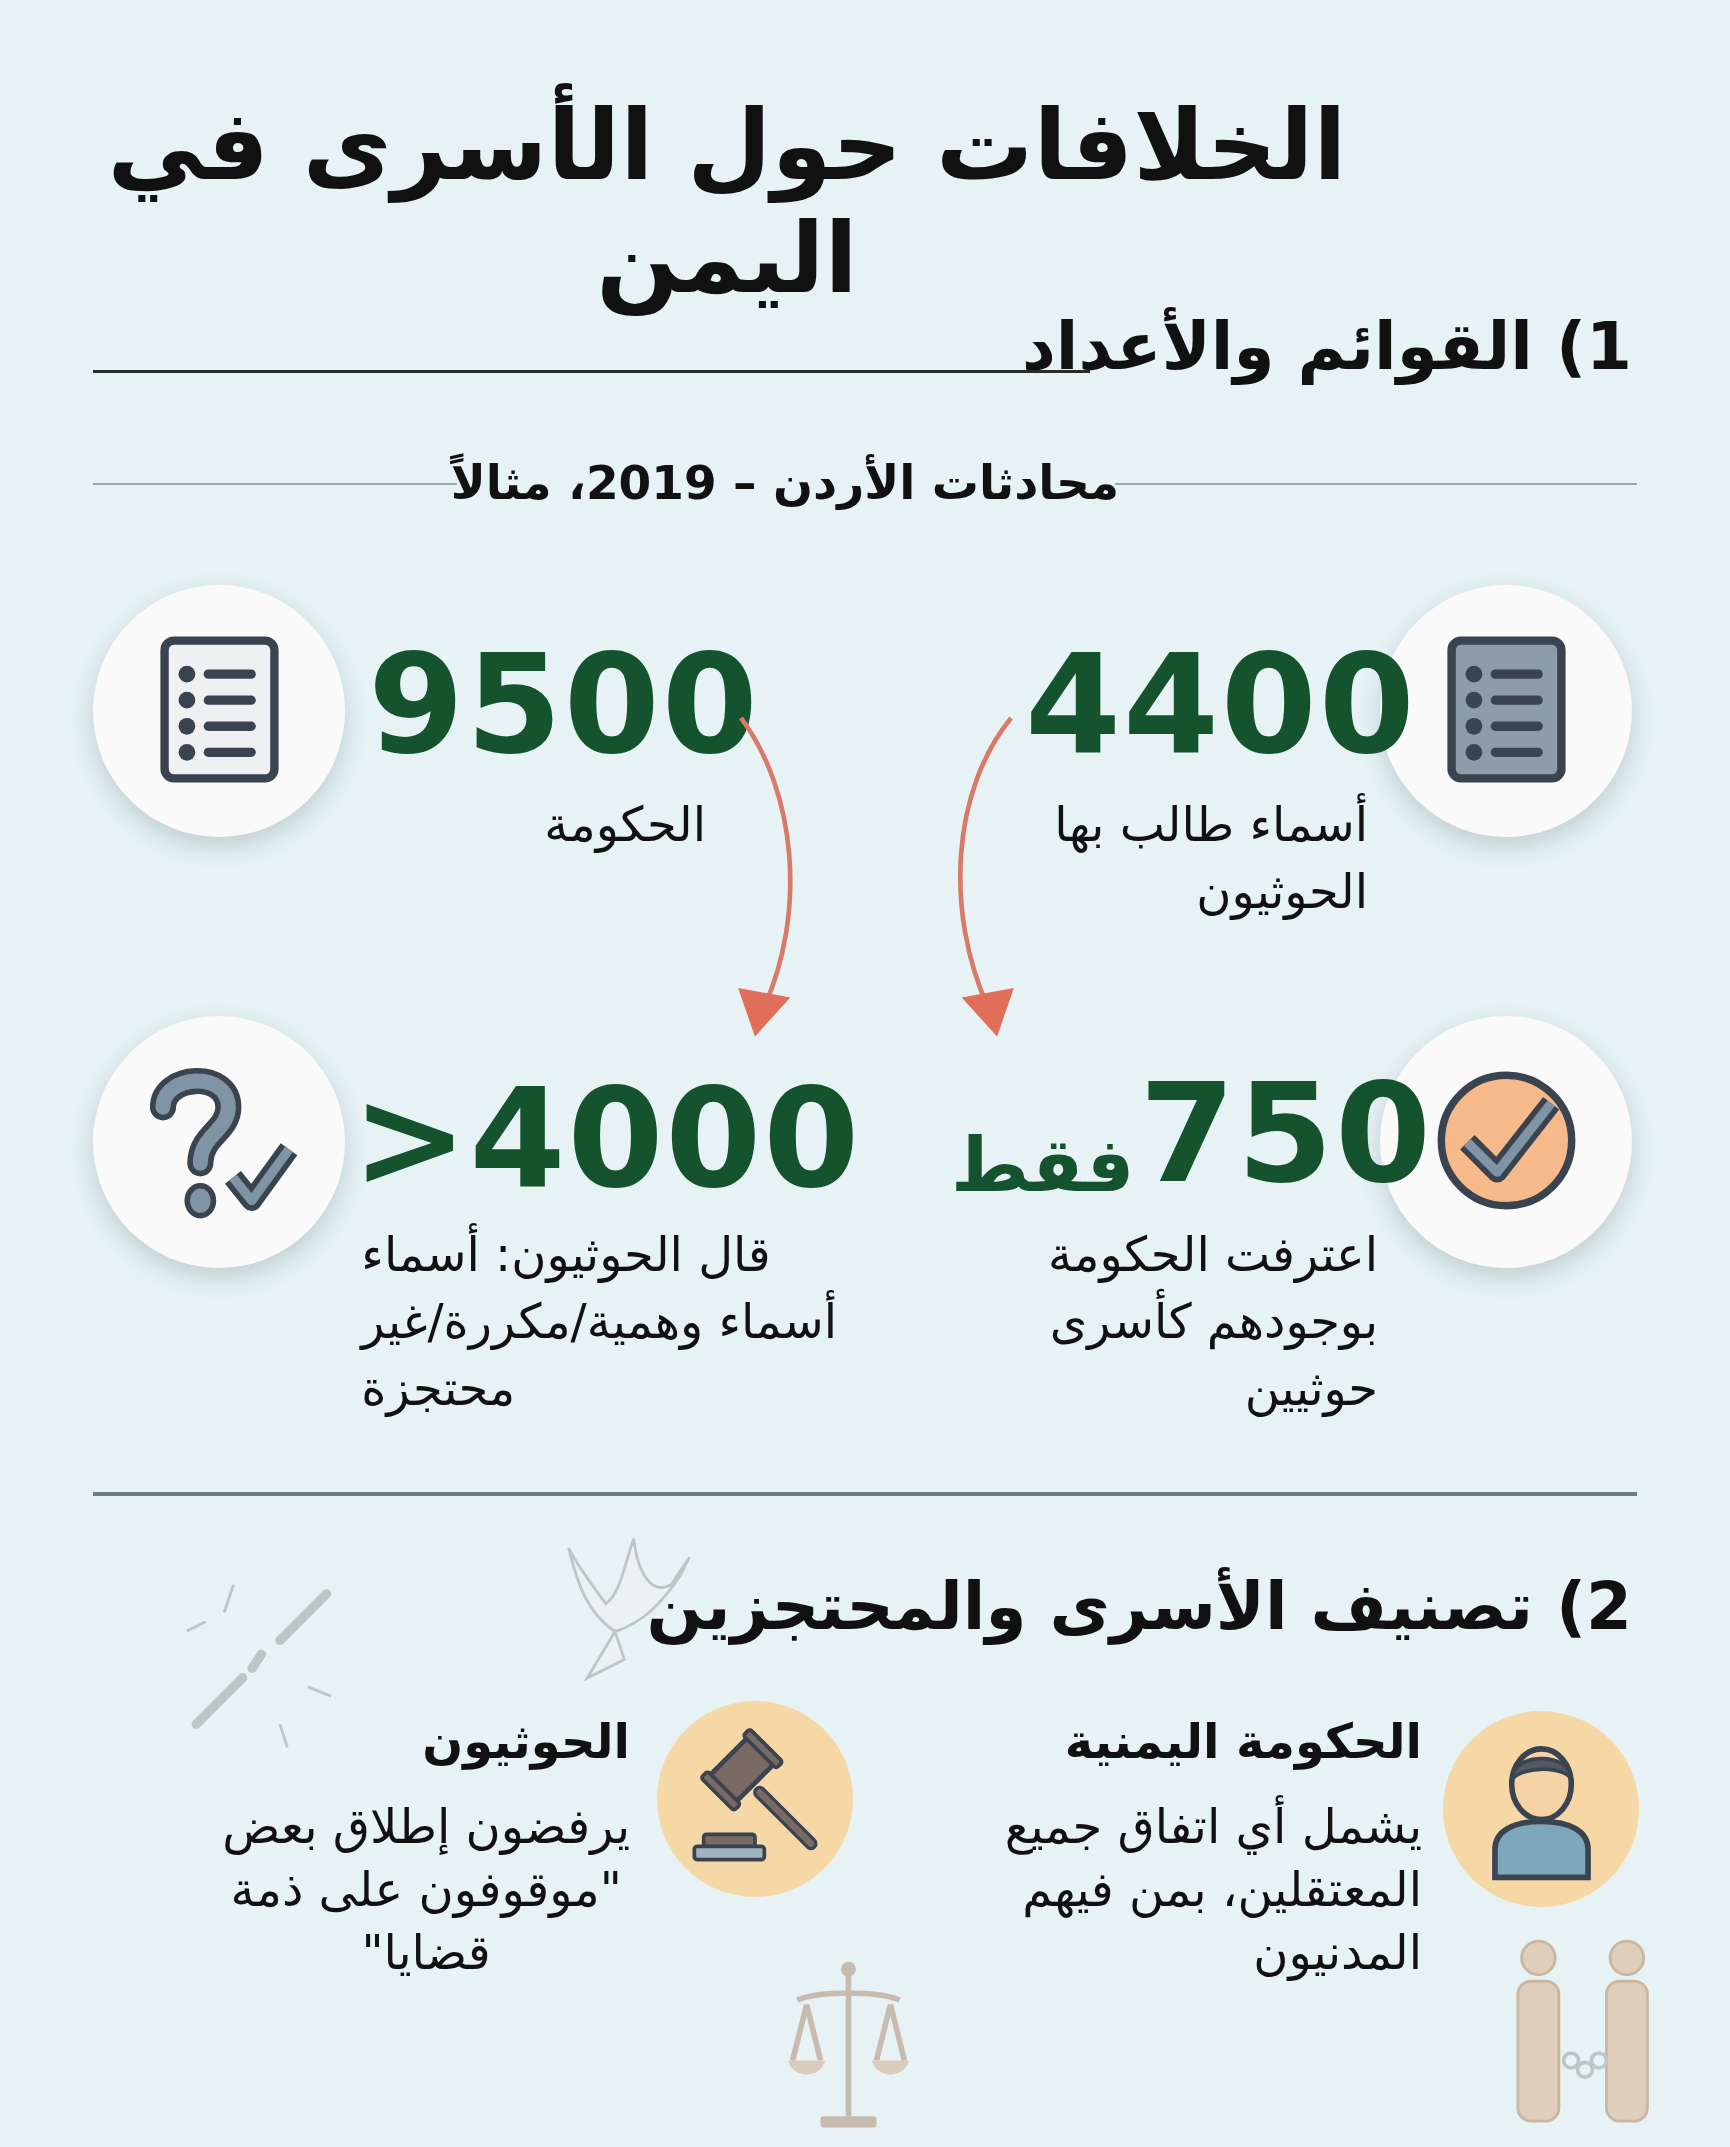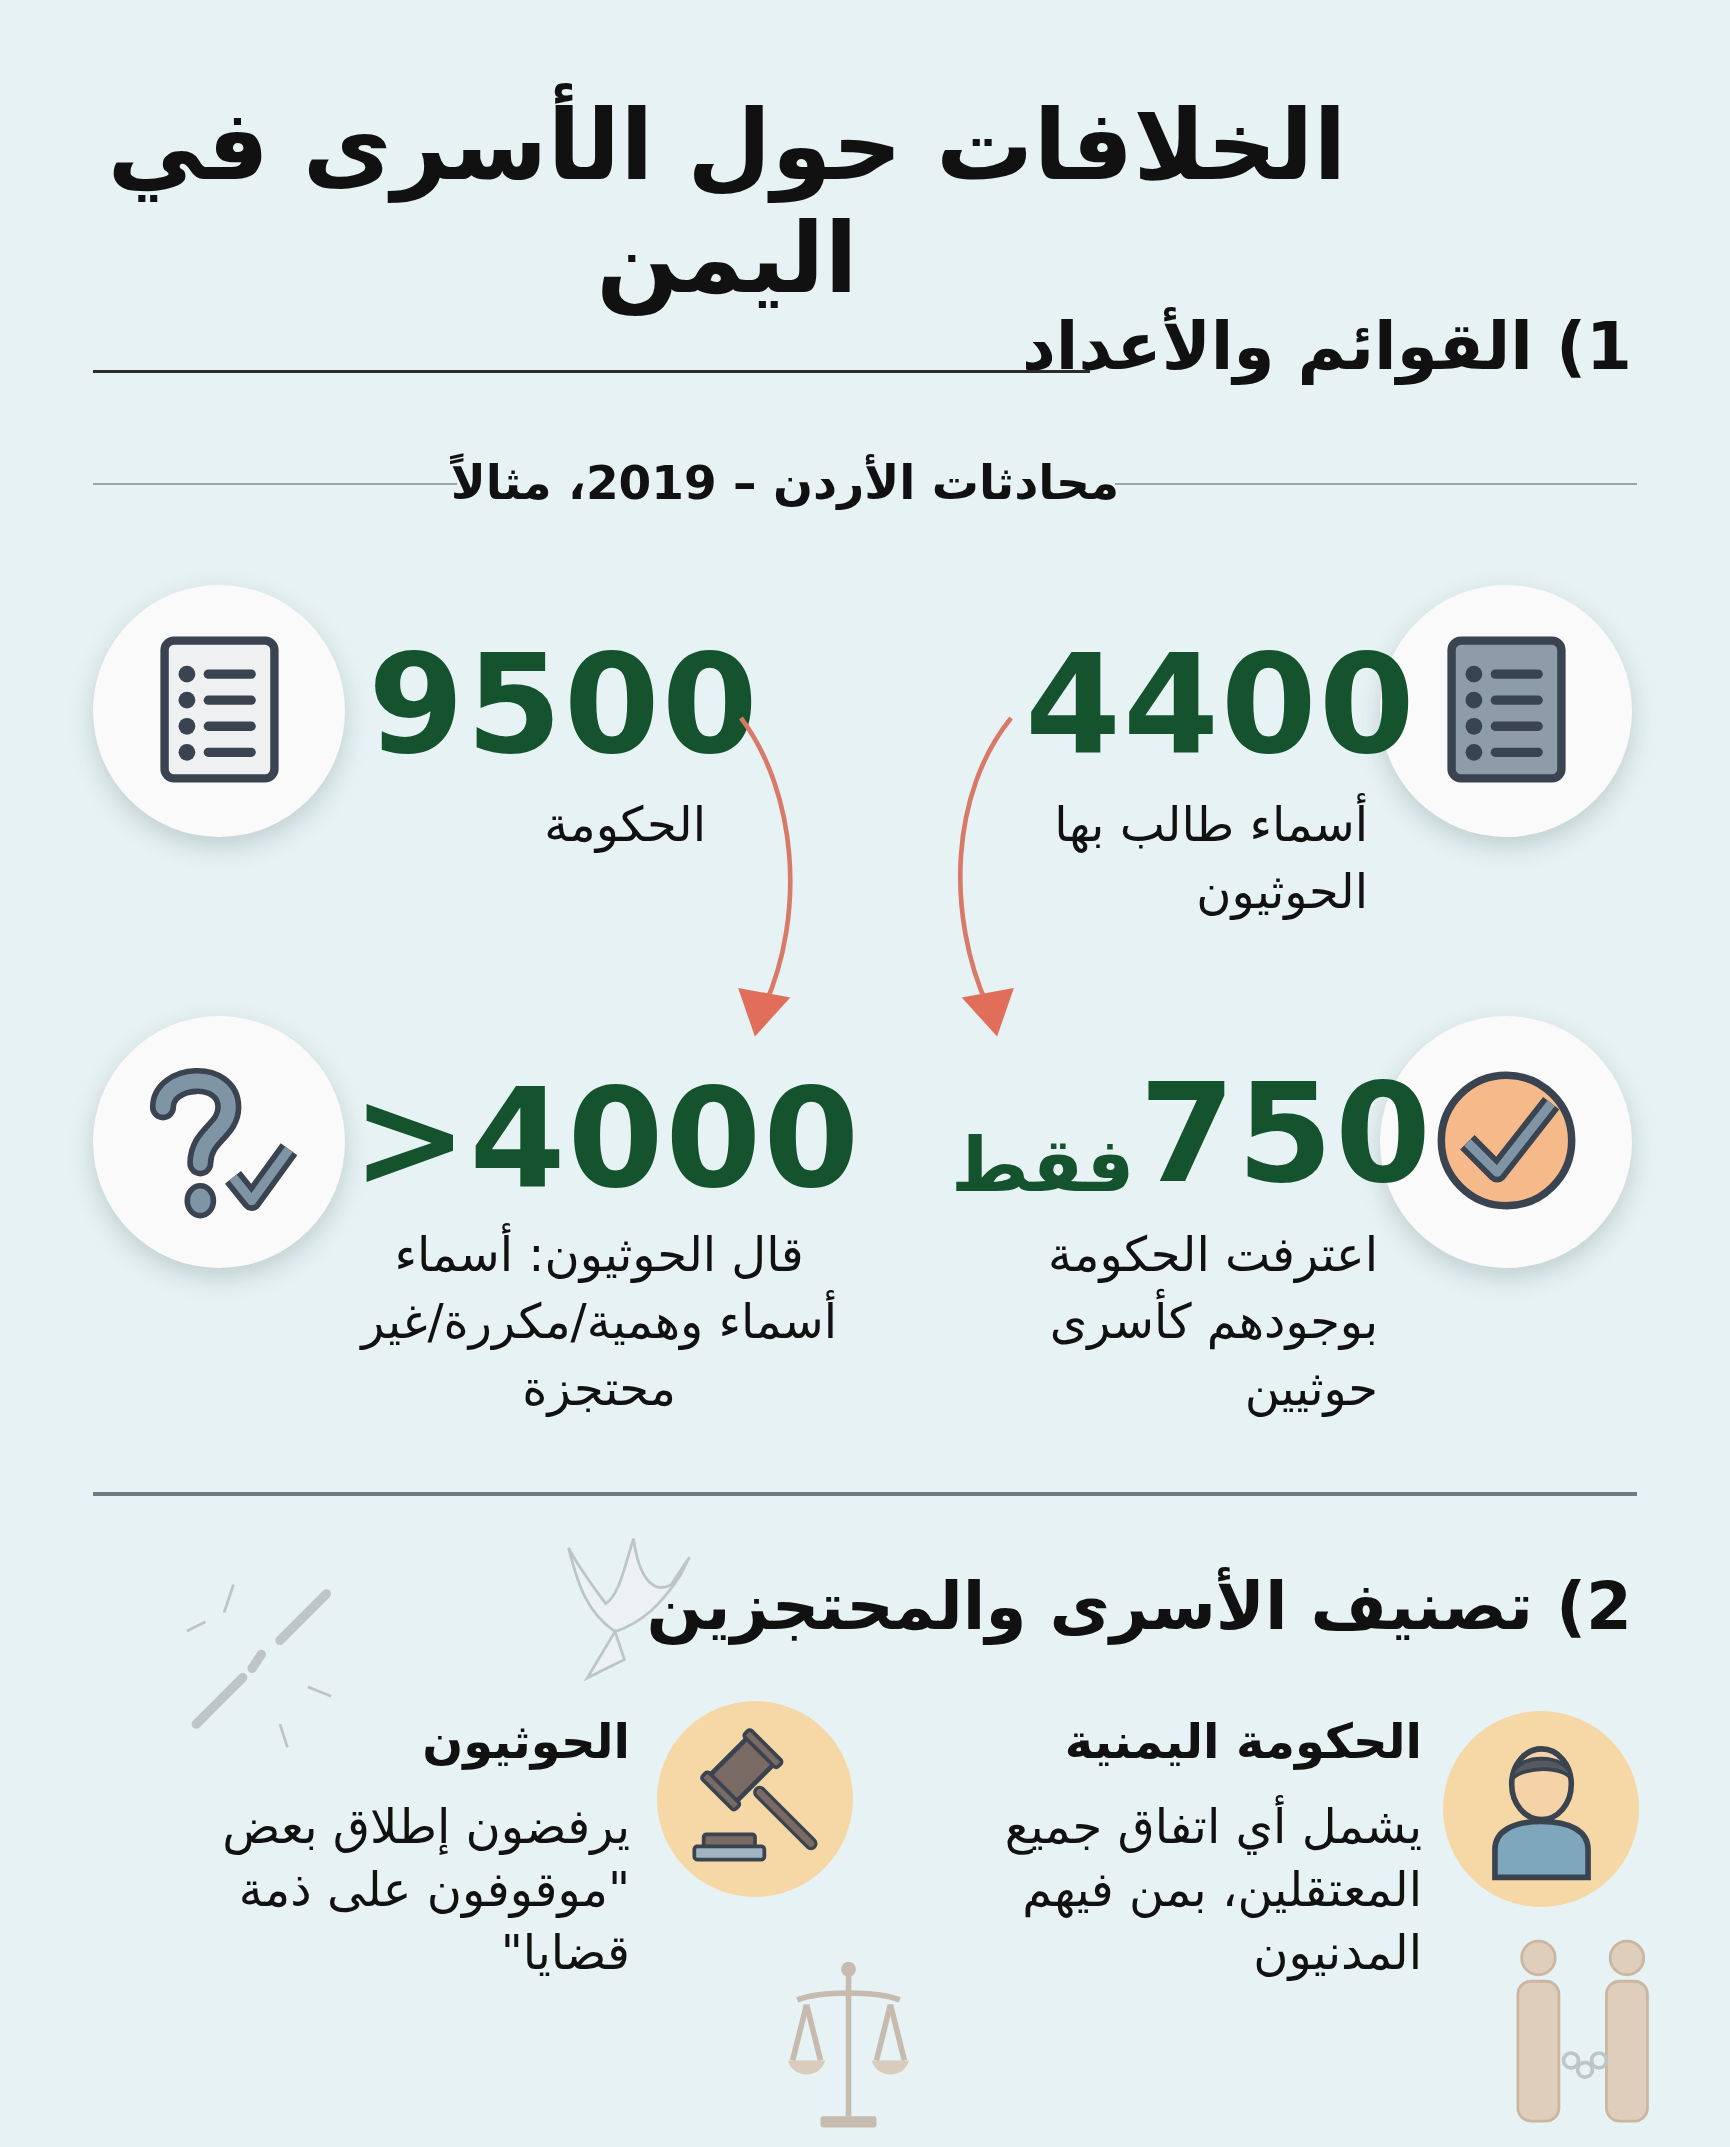--- a/index.html
+++ b/index.html
@@ -143,21 +143,21 @@
     <svg width="168" height="168" viewBox="0 0 180 180">
       <path d="M30 55 C 30 20, 100 15, 100 55 C 100 80, 70 85, 70 115" fill="none" stroke="#3a4350" stroke-width="28" stroke-linecap="round"></path>
       <path d="M30 55 C 30 20, 100 15, 100 55 C 100 80, 70 85, 70 115" fill="none" stroke="#7f95a6" stroke-width="16" stroke-linecap="round"></path>
       <ellipse cx="70" cy="155" rx="14" ry="16" fill="#7f95a6" stroke="#3a4350" stroke-width="6"></ellipse>
       <path d="M105 130 L125 155 L165 100" fill="none" stroke="#3a4350" stroke-width="22" stroke-linejoin="round"></path>
       <path d="M105 130 L125 155 L165 100" fill="none" stroke="#7f95a6" stroke-width="10" stroke-linejoin="round"></path>
     </svg>
   </span>
 </div>
 <div class="abs big-num" style="top:1070px; left:352px;">&gt;4000</div>
-<div class="abs desc" style="top:1221px; right:893px; text-align:center;">
+<div class="abs desc" style="top:1221px; right:893px; text-align:left;">
   <div>قال الحوثيون: أسماء</div>
   <div>أسماء وهمية/مكررة/غير</div>
   <div>محتجزة</div>
 </div>
 
 <div class="abs" style="top:1492px; left:93px; width:1544px; height:3.7px; background:#6d7d80;"></div>
 
 <svg class="abs deco" style="top:1529px; left:550px;" width="158" height="168" viewBox="0 0 170 180">
   <path d="M20 20 C 30 60, 40 90, 70 110 C 100 100, 120 80, 140 50 L150 30 L130 60 C 110 70, 95 50, 90 10 C 80 40, 75 70, 60 80 C 45 60, 30 40, 20 20 Z" fill="#edf3f3" stroke="#b8c2c3" stroke-width="3"></path>
   <path d="M70 110 L40 160 L80 140 Z" fill="#edf3f3" stroke="#b8c2c3" stroke-width="3"></path>
@@ -204,21 +204,21 @@
         <rect x="102" y="15" width="10" height="50" rx="3" fill="#7a6a64" stroke="#3a4350" stroke-width="4"></rect>
       </g>
       <line x1="80" y1="70" x2="135" y2="125" stroke="#3a4350" stroke-width="14" stroke-linecap="round"></line>
       <line x1="80" y1="70" x2="135" y2="125" stroke="#7a6a64" stroke-width="7" stroke-linecap="round"></line>
       <rect x="20" y="115" width="55" height="14" rx="3" fill="#7a6a64" stroke="#3a4350" stroke-width="4"></rect>
       <rect x="10" y="128" width="75" height="14" rx="3" fill="#9fb3c0" stroke="#3a4350" stroke-width="4"></rect>
     </svg>
   </span>
 </div>
 <div class="abs cat-title" style="top:1713px; right:1100px;">الحوثيون</div>
-<div class="abs cat-desc" style="top:1795px; right:1100px;">
+<div class="abs cat-desc" style="top:1795px; right:1100px;text-align:center;">
   <div>يرفضون إطلاق بعض</div>
   <div>"موقوفون على ذمة</div>
   <div>قضايا"</div>
 </div>
 
 <svg class="abs deco" style="top:1958px; left:783px;" width="131" height="177" viewBox="0 0 140 190">
   <g stroke="#c4b4a8" fill="none" stroke-width="6">
     <line x1="70" y1="15" x2="70" y2="170"></line>
     <path d="M15 45 C 40 35, 100 35, 125 45"></path>
     <line x1="25" y1="50" x2="10" y2="110"></line>

